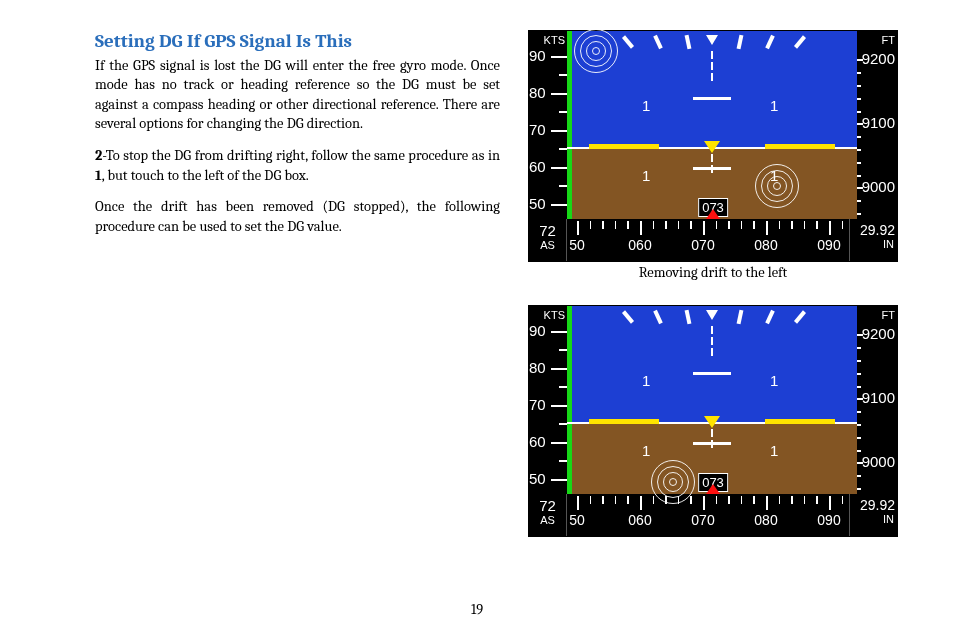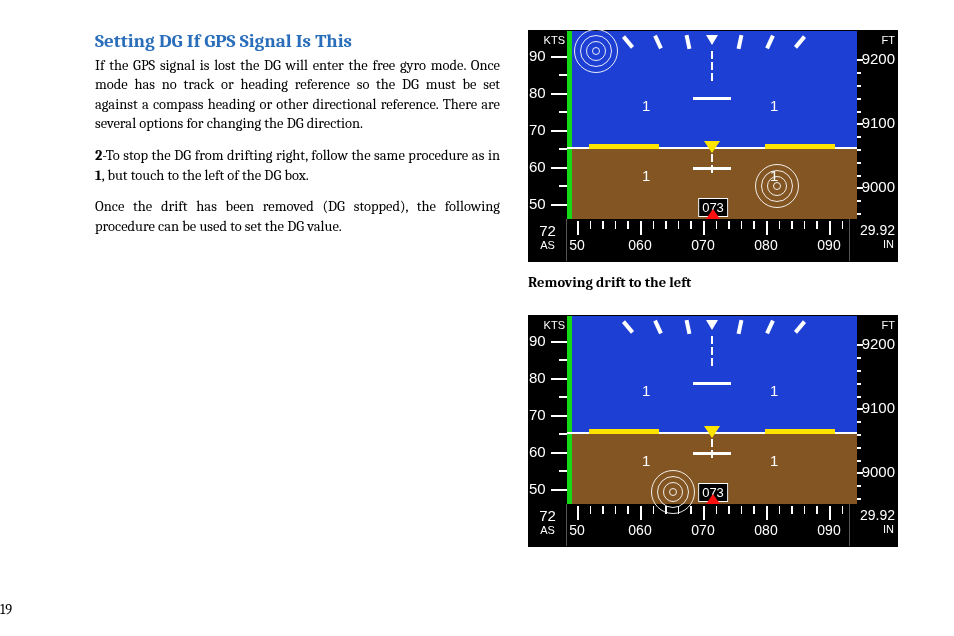--- a/index.html
+++ b/index.html
@@ -21,22 +21,22 @@
   .col-right { flex: 1 1 370px; max-width: 370px; display:flex; flex-direction:column; gap:6px;}
   .heading {
     color: #2a6ebb;
     font-weight: bold;
     font-size: 19px;
     line-height: 1.2;
     margin-bottom: 3px;
   }
   .para { font-size: 14.5px; line-height: 1.35; text-align: justify; margin-bottom: 12px;}
   .num { font-weight: bold; }
-  .caption { text-align:left; font-weight:bold; font-size:14.5px; margin-top:12px;}
-  .pagenum { position:absolute; left:0; right:0; bottom:18px; font-size:14.5px; }
+  .caption { text-align:center; font-weight:normal; font-size:14.5px; margin-top:2px;}
+  .pagenum { position:absolute; left:0; right:0; bottom:18px; text-align:center; font-size:14.5px; }
 
   
   .pfd-wrap { display:flex; flex-direction:column; align-items:stretch; }
   .pfd {
     position: relative; width: 370px; height: 232px;
     background: #000; border: 1.5px solid #000;
     font-family: Arial, Helvetica, sans-serif;
     color:#fff;
   }
   .pfd .labtop { position:absolute; top:1px; font-size:11px; background:#000; padding:3px 2px 0 2px; line-height:1; z-index:4;}

